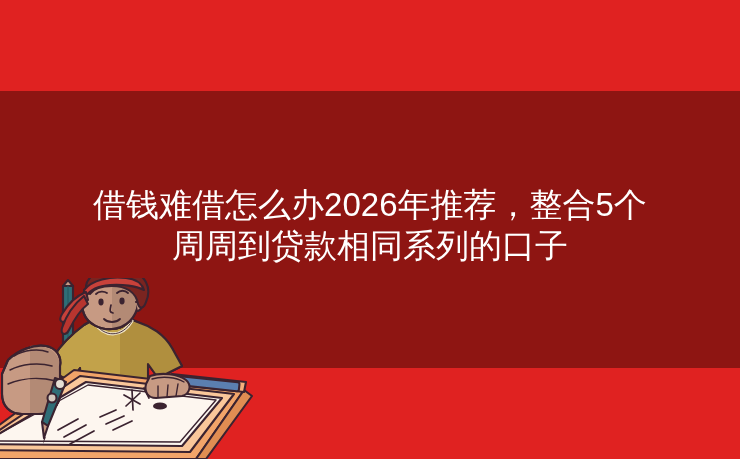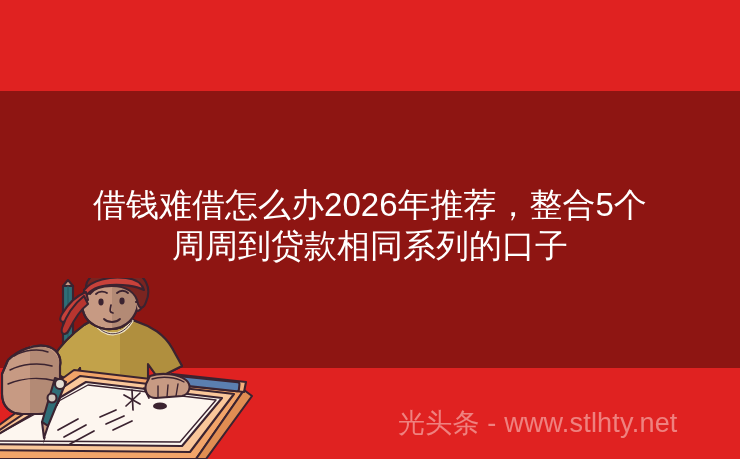--- a/index.html
+++ b/index.html
@@ -250,15 +250,14 @@
           <line x1="178" y1="106" x2="176" y2="118" stroke-width="1.4"></line>
         </g>
 
       </g>
     </svg>
   </div>
 
   <div class="headline">借钱难借怎么办2026年推荐，整合5个
 周周到贷款相同系列的口子</div>
 
-  <div class="watermark">光头条 - www.stlhty.net</div>
 
 </div>
 
 </body></html>

